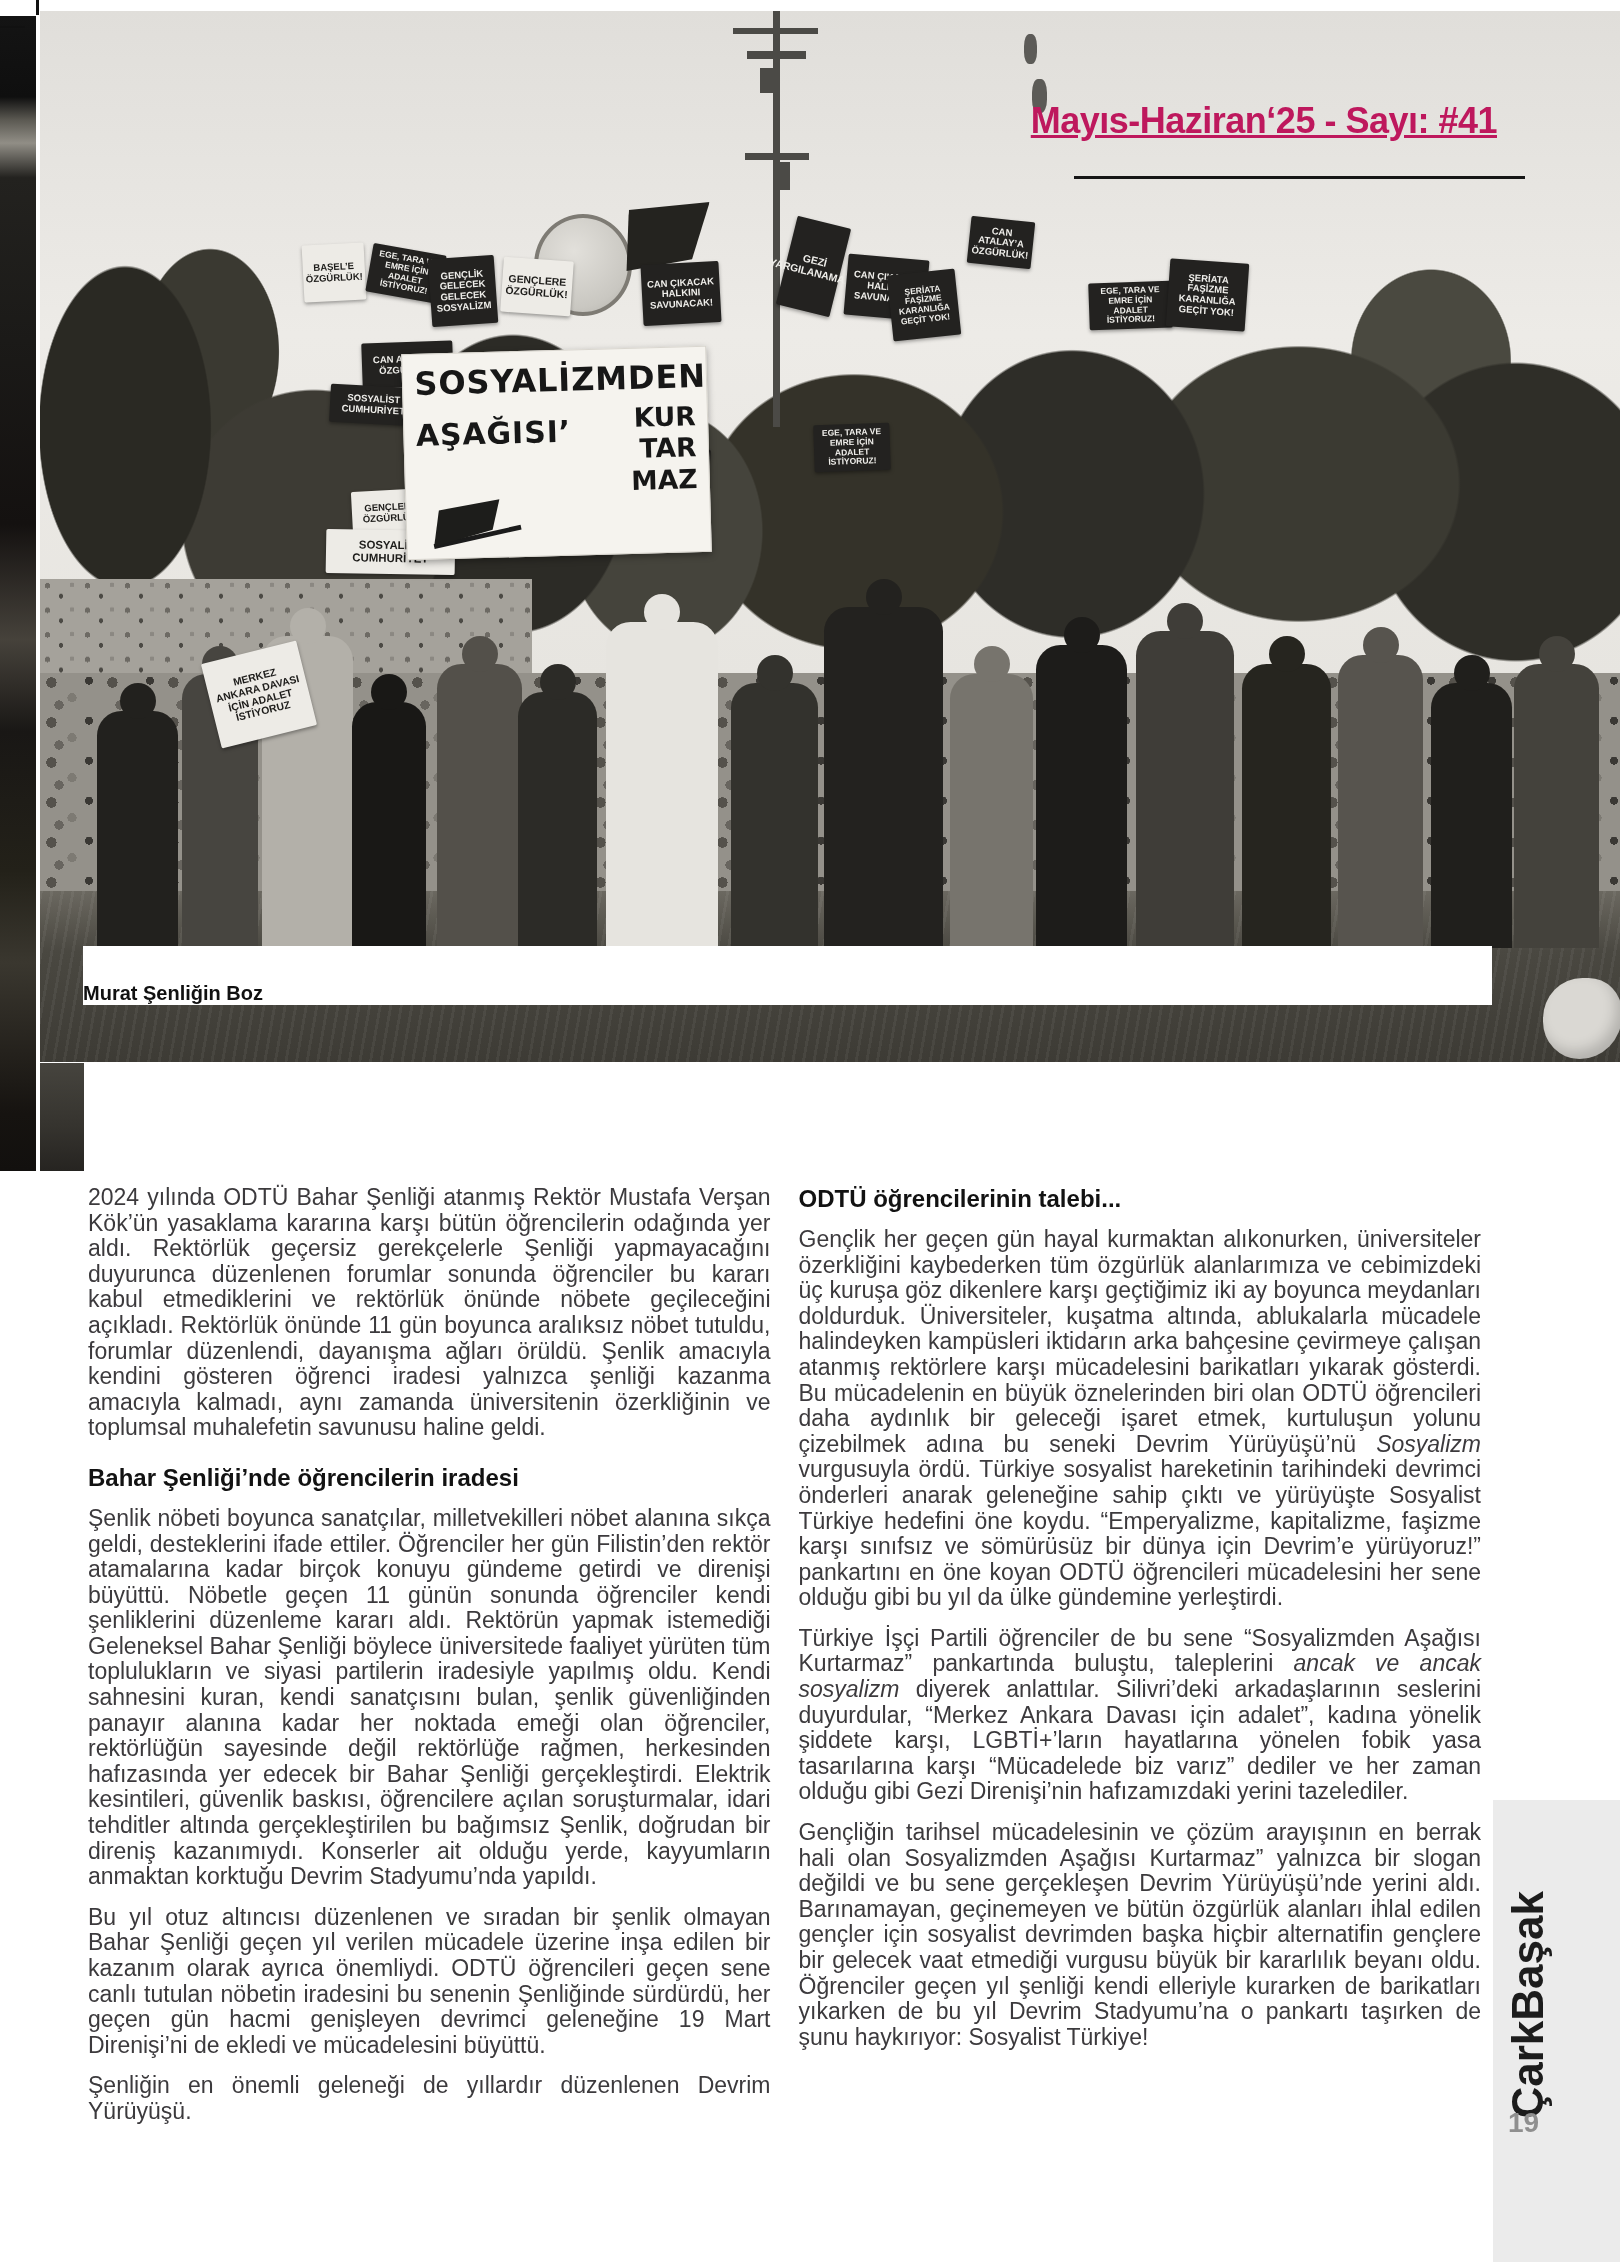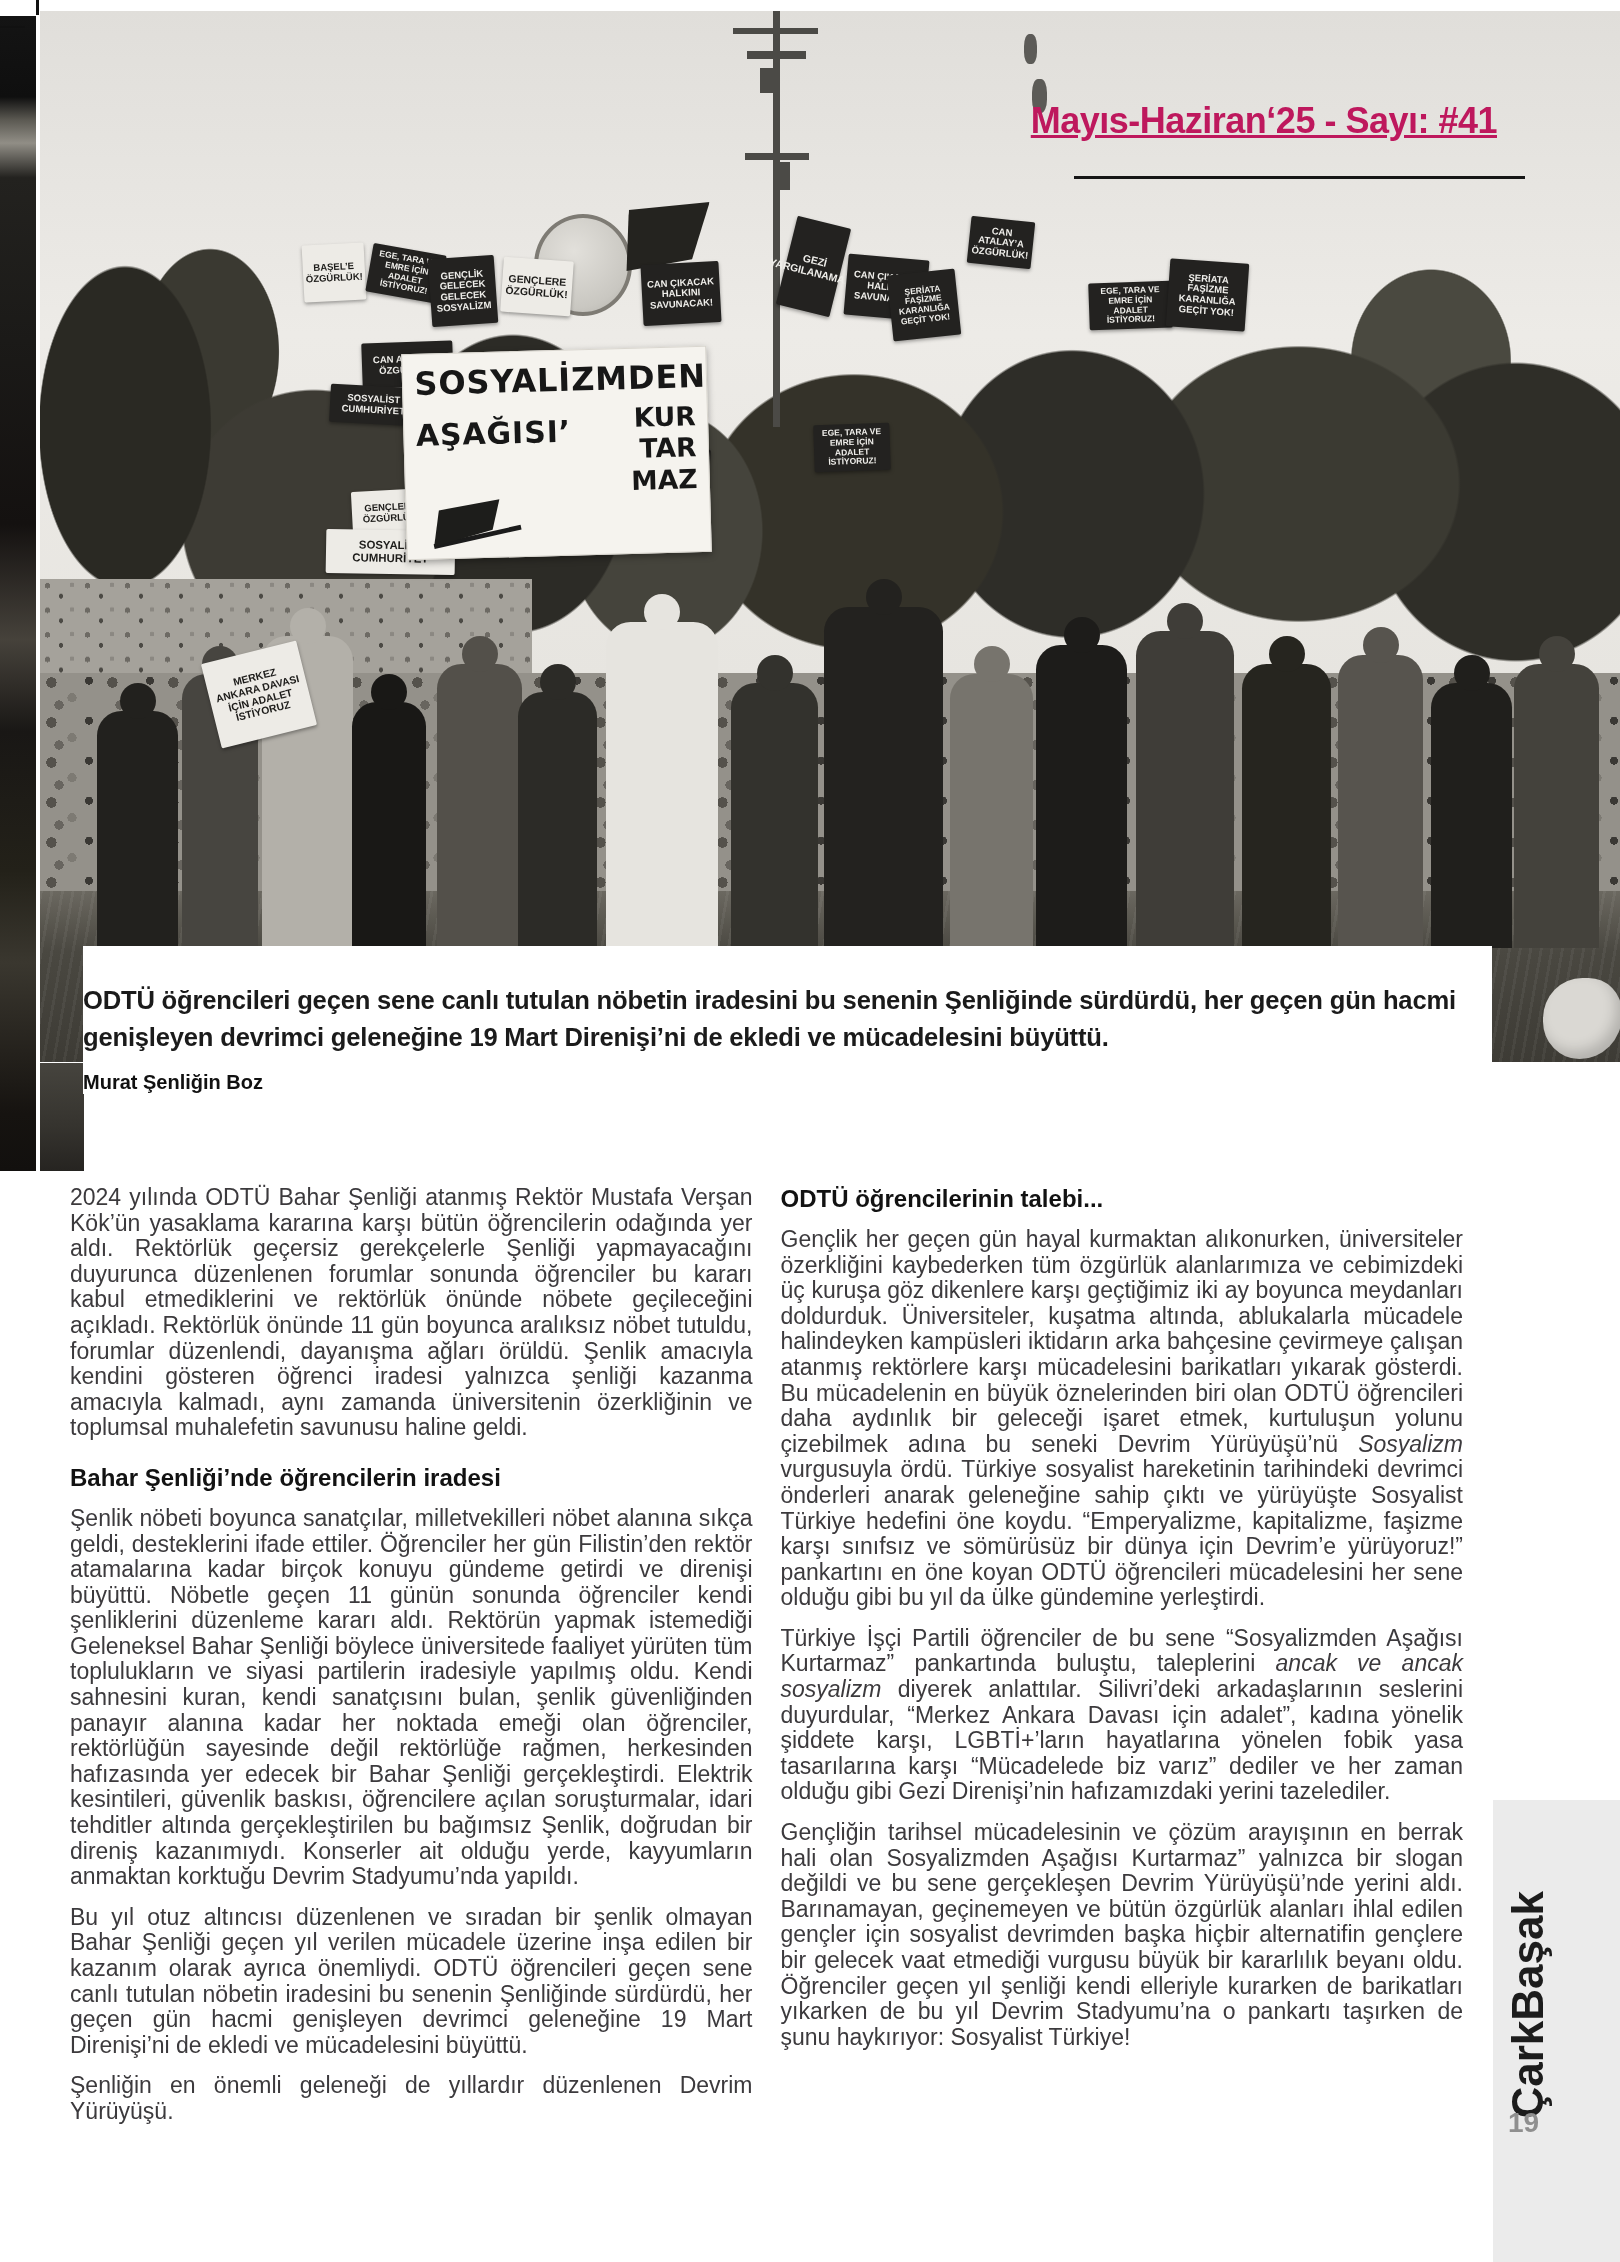--- a/index.html
+++ b/index.html
@@ -84,21 +84,21 @@
   .banner svg{position:absolute;left:19px;bottom:5.7px;}
   .dog{position:absolute;left:1503px;top:967px;width:79px;height:81px;background:#dad8d3;
     border-radius:52% 44% 56% 48%;box-shadow:inset -5.7px -7.6px 13.2px rgba(0,0,0,.18);}
   .speck{position:absolute;background:#44433f;border-radius:40%;opacity:.85;}
   
   .headline-box{position:absolute;left:83px;top:946px;width:1409px;background:#fff;z-index:3;padding-top:21px;}
   .headline{font-size:49px;line-height:1.08;font-weight:800;letter-spacing:-0.9px;color:#101010;margin:0;white-space:nowrap;}
   .deck{margin-top:15px;font-size:25.6px;line-height:1.45;font-weight:700;letter-spacing:-0.2px;color:#1b1b1b;width:1391px;}
   .byline{margin-top:15px;font-size:20px;font-weight:800;color:#111;}
   
-  .columns{position:absolute;left:70px;top:1185px;width:1393px;display:flex;gap:28px;z-index:3;}
+  .columns{position:absolute;left:88px;top:1185px;width:1393px;display:flex;gap:28px;z-index:3;}
   .col{flex:1;font-size:23px;line-height:25.6px;color:#3c3a3d;text-align:justify;}
   .col p{margin:0 0 15px 0;}
   .col h2{font-size:24px;line-height:1.2;font-weight:800;color:#121212;margin:23px 0 13.2px 0;text-align:left;}
   .col h2.first{margin-top:0;}
   .col em{font-style:italic;}
   
   .sidebar{position:absolute;left:1493px;top:1800px;width:127px;height:463px;background:#ebebeb;z-index:4;}
   .brand-vertical{position:absolute;left:9.5px;top:91px;writing-mode:vertical-rl;transform:rotate(180deg);
     font-size:44px;font-weight:800;letter-spacing:0;color:#1c1c1c;}
   .page-number{position:absolute;left:15px;top:307px;font-size:28px;font-weight:700;color:#8f8f8f;}
@@ -189,21 +189,20 @@
         <path d="M8 58 L100 40" stroke="#1b1b1b" stroke-width="5" fill="none"></path>
         <path d="M8 58 L14 20 L78 10 L70 42 Z" fill="#1d1d1b"></path>
       </svg>
     </div>
 
     <div class="dog"></div>
   </div>
   <div class="photo-tail"></div>
 
   <div class="headline-box">
-    <div class="deck">ODTÜ öğrencileri geçen sene canlı tutulan nöbetin iradesini bu senenin Şenliğinde sürdürdü, her geçen gün hacmi genişleyen devrimci geleneğine 19 Mart Direnişi’ni de ekledi ve mücadelesini büyüttü.</div>
     <div class="byline">Murat Şenliğin Boz</div>
   </div>
 
   <div class="columns">
     <div class="col">
       <p>2024 yılında ODTÜ Bahar Şenliği atanmış Rektör Mustafa Verşan Kök’ün yasaklama kararına karşı bütün öğrencilerin odağında yer aldı. Rektörlük geçersiz gerekçelerle Şenliği yapmayacağını duyurunca düzenlenen forumlar sonunda öğrenciler bu kararı kabul etmediklerini ve rektörlük önünde nöbete geçileceğini açıkladı. Rektörlük önünde 11 gün boyunca aralıksız nöbet tutuldu, forumlar düzenlendi, dayanışma ağları örüldü. Şenlik amacıyla kendini gösteren öğrenci iradesi yalnızca şenliği kazanma amacıyla kalmadı, aynı zamanda üniversitenin özerkliğinin ve toplumsal muhalefetin savunusu haline geldi.</p>
       <h2>Bahar Şenliği’nde öğrencilerin iradesi</h2>
       <p>Şenlik nöbeti boyunca sanatçılar, milletvekilleri nöbet alanına sıkça geldi, desteklerini ifade ettiler. Öğrenciler her gün Filistin’den rektör atamalarına kadar birçok konuyu gündeme getirdi ve direnişi büyüttü. Nöbetle geçen 11 günün sonunda öğrenciler kendi şenliklerini düzenleme kararı aldı. Rektörün yapmak istemediği Geleneksel Bahar Şenliği böylece üniversitede faaliyet yürüten tüm toplulukların ve siyasi partilerin iradesiyle yapılmış oldu. Kendi sahnesini kuran, kendi sanatçısını bulan, şenlik güvenliğinden panayır alanına kadar her noktada emeği olan öğrenciler, rektörlüğün sayesinde değil rektörlüğe rağmen, herkesinden hafızasında yer edecek bir Bahar Şenliği gerçekleştirdi. Elektrik kesintileri, güvenlik baskısı, öğrencilere açılan soruşturmalar, idari tehditler altında gerçekleştirilen bu bağımsız Şenlik, doğrudan bir direniş kazanımıydı. Konserler ait olduğu yerde, kayyumların anmaktan korktuğu Devrim Stadyumu’nda yapıldı.</p>
       <p>Bu yıl otuz altıncısı düzenlenen ve sıradan bir şenlik olmayan Bahar Şenliği geçen yıl verilen mücadele üzerine inşa edilen bir kazanım olarak ayrıca önemliydi. ODTÜ öğrencileri geçen sene canlı tutulan nöbetin iradesini bu senenin Şenliğinde sürdürdü, her geçen gün hacmi genişleyen devrimci geleneğine 19 Mart Direnişi’ni de ekledi ve mücadelesini büyüttü.</p>
       <p>Şenliğin en önemli geleneği de yıllardır düzenlenen Devrim Yürüyüşü.</p>

